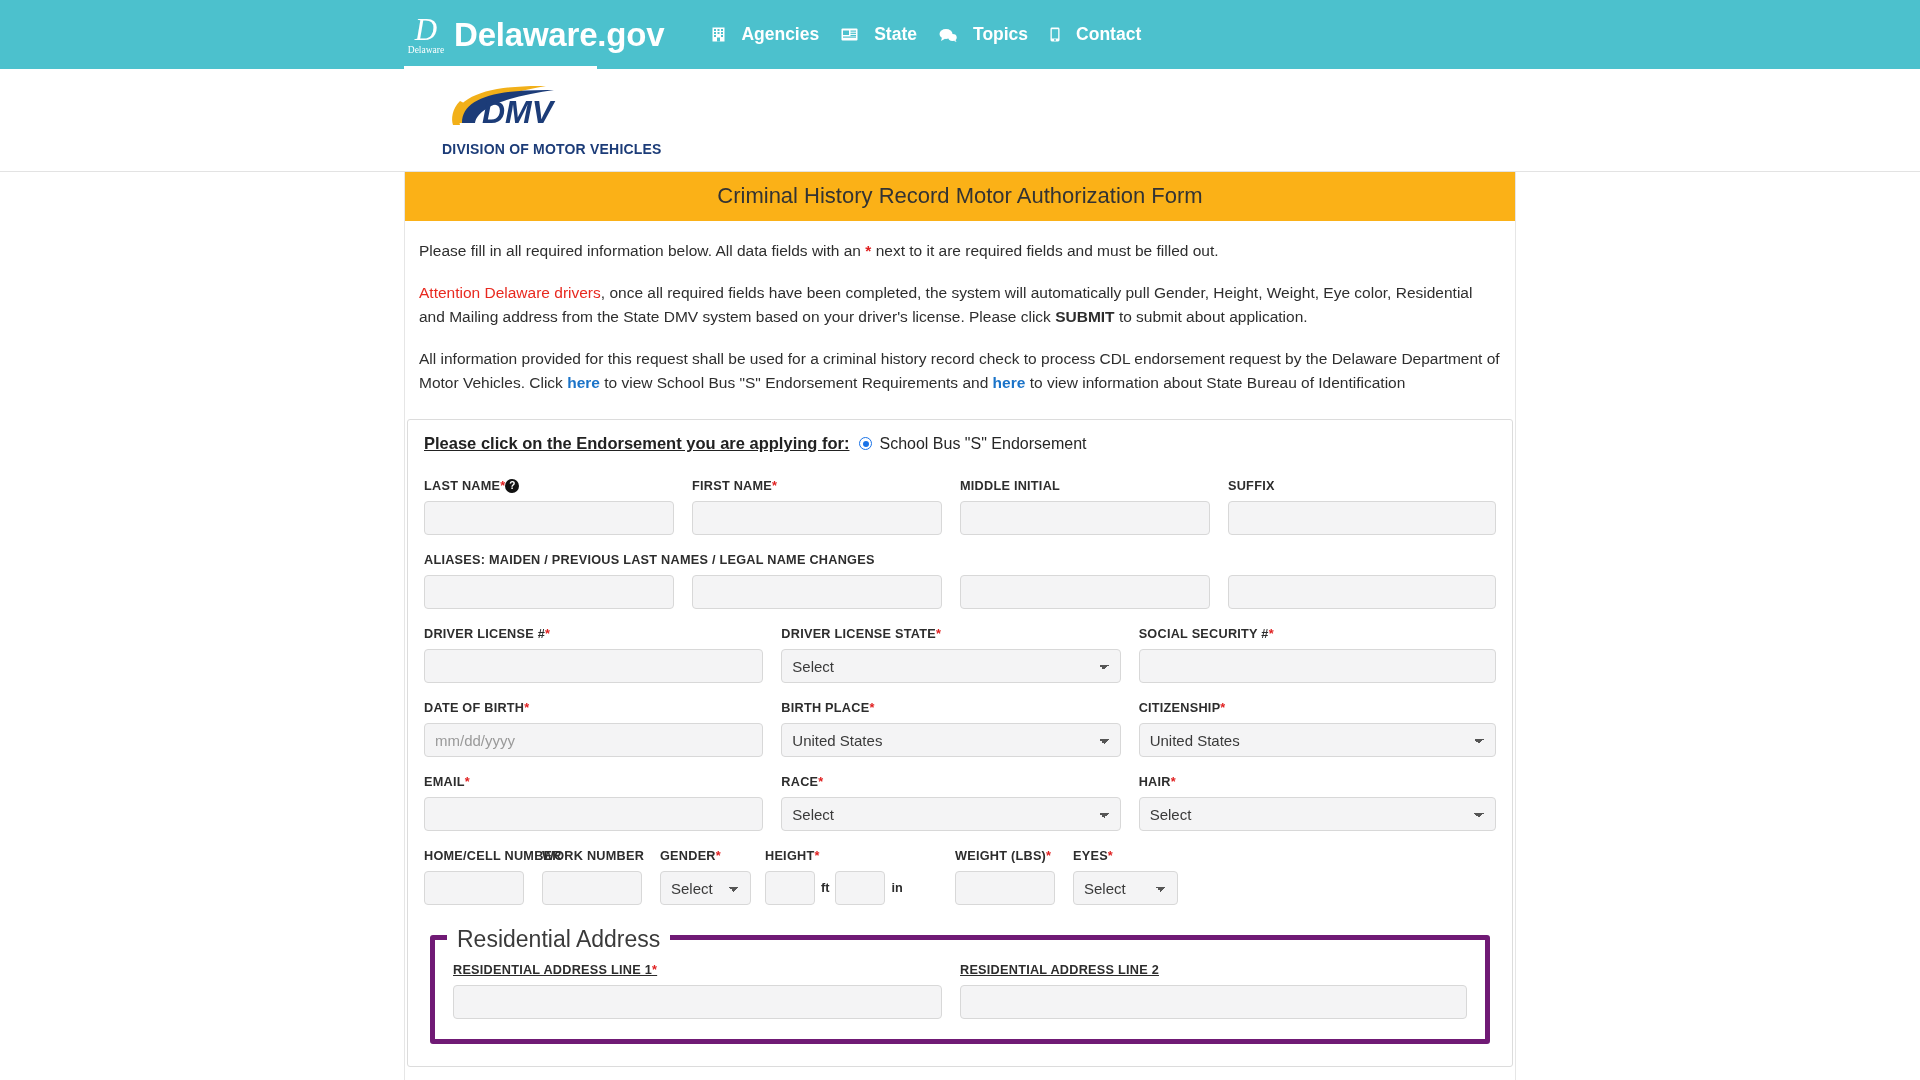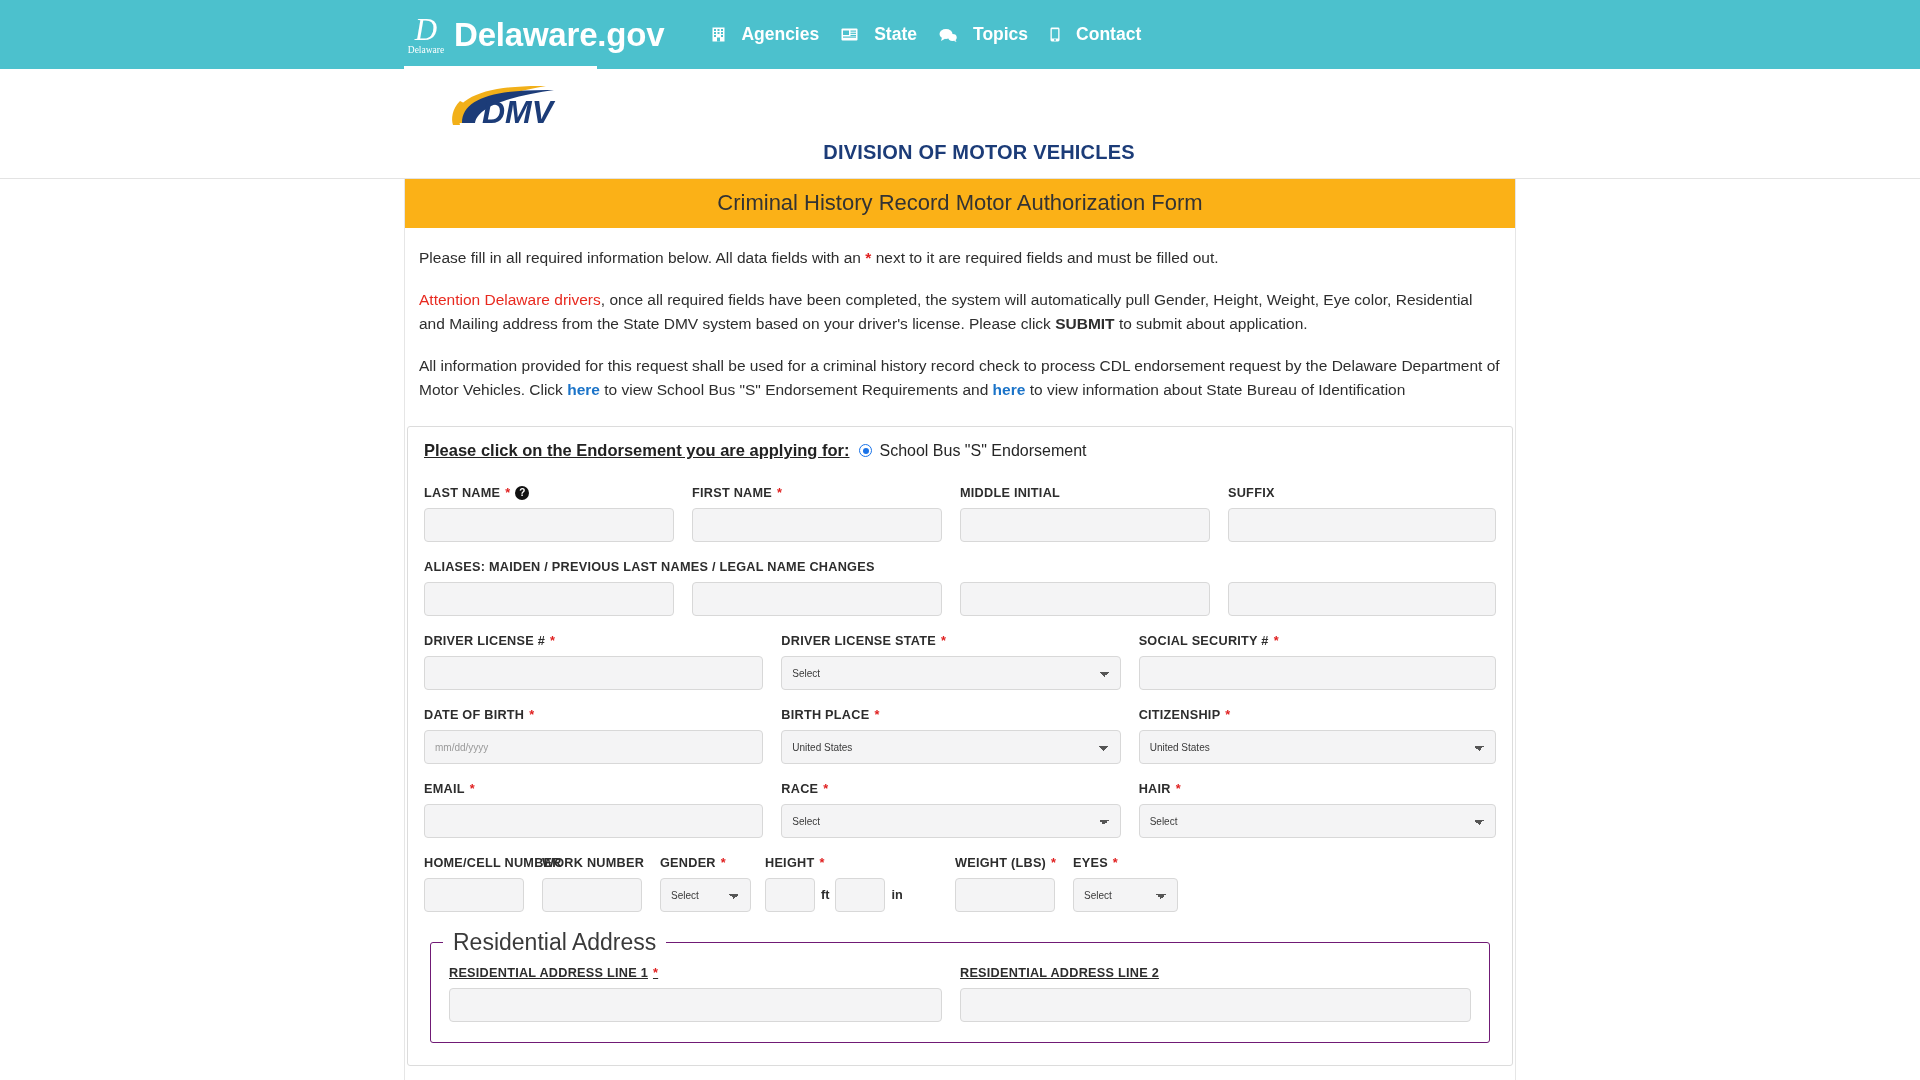--- a/index.html
+++ b/index.html
@@ -100,25 +100,24 @@
   .dmv-logo {
     width: 150px;
     height: 56px;
     position: relative;
     margin-left: 18px;
   }
   .dmv-logo svg { display: block; }
   .dmv-subtitle {
     color: #1c3c78;
     font-weight: bold;
-    font-size: 20px;
+    font-size: 14px;
     letter-spacing: 0.2px;
     margin-top: 6px;
     margin-left: 18px;
-    text-align: center;
   }
 
   
   .page-wrap {
     width: 1112px;
     margin: 0 auto;
     border-left: 1px solid #e6e6e6;
     border-right: 1px solid #e6e6e6;
     padding-bottom: 40px;
     background: #fff;
@@ -189,21 +188,20 @@
 
   .fld-label {
     font-size: 12.7px;
     font-weight: bold;
     letter-spacing: 0.25px;
     color: #2d2d2d;
     text-transform: uppercase;
     margin-bottom: 8px;
     display: flex;
     align-items: center;
-    gap: 5px;
     white-space: nowrap;
   }
   .help-icon {
     width: 14px; height: 14px;
     border-radius: 50%;
     background: #111;
     color: #fff;
     font-size: 10px;
     font-weight: bold;
     display: inline-flex;
@@ -212,21 +210,21 @@
     line-height: 1;
   }
 
   .inp {
     width: 100%;
     height: 34px;
     border: 1px solid #d8d8d8;
     border-radius: 4px;
     background: #f4f4f5;
     padding: 4px 10px;
-    font-size: 10px;
+    font-size: 15px;
     color: #3a3a3a;
     font-family: "Liberation Sans", sans-serif;
     outline: none;
   }
   .inp::placeholder { color: #9a9a9a; }
   select.inp {
     appearance: none;
     -webkit-appearance: none;
     background-image:
       linear-gradient(45deg, transparent 50%, #555 50%),
@@ -265,21 +263,21 @@
   .r-phys .c-height { width: 190px; padding-right: 14px; }
   .r-phys .c-weight { width: 118px; padding-right: 18px; }
   .r-phys .c-eyes { width: 105px; }
   .height-group { display: flex; align-items: center; gap: 6px; }
   .height-group .inp { width: 50px; text-align: left; }
   .unit { font-size: 12.7px; font-weight: bold; color: #2d2d2d; }
 
   
   .sub-fieldset {
     margin: 30px 6px 0;
-    border: 1px solid #701a75;
+    border: 5px solid #701a75;
     border-radius: 3px;
     padding: 0 18px 20px;
   }
   .sub-legend {
     font-size: 23px;
     color: #3a3a3a;
     padding: 0 10px;
     margin-left: -6px;
     display: inline-block;
     transform: translateY(-14px);

